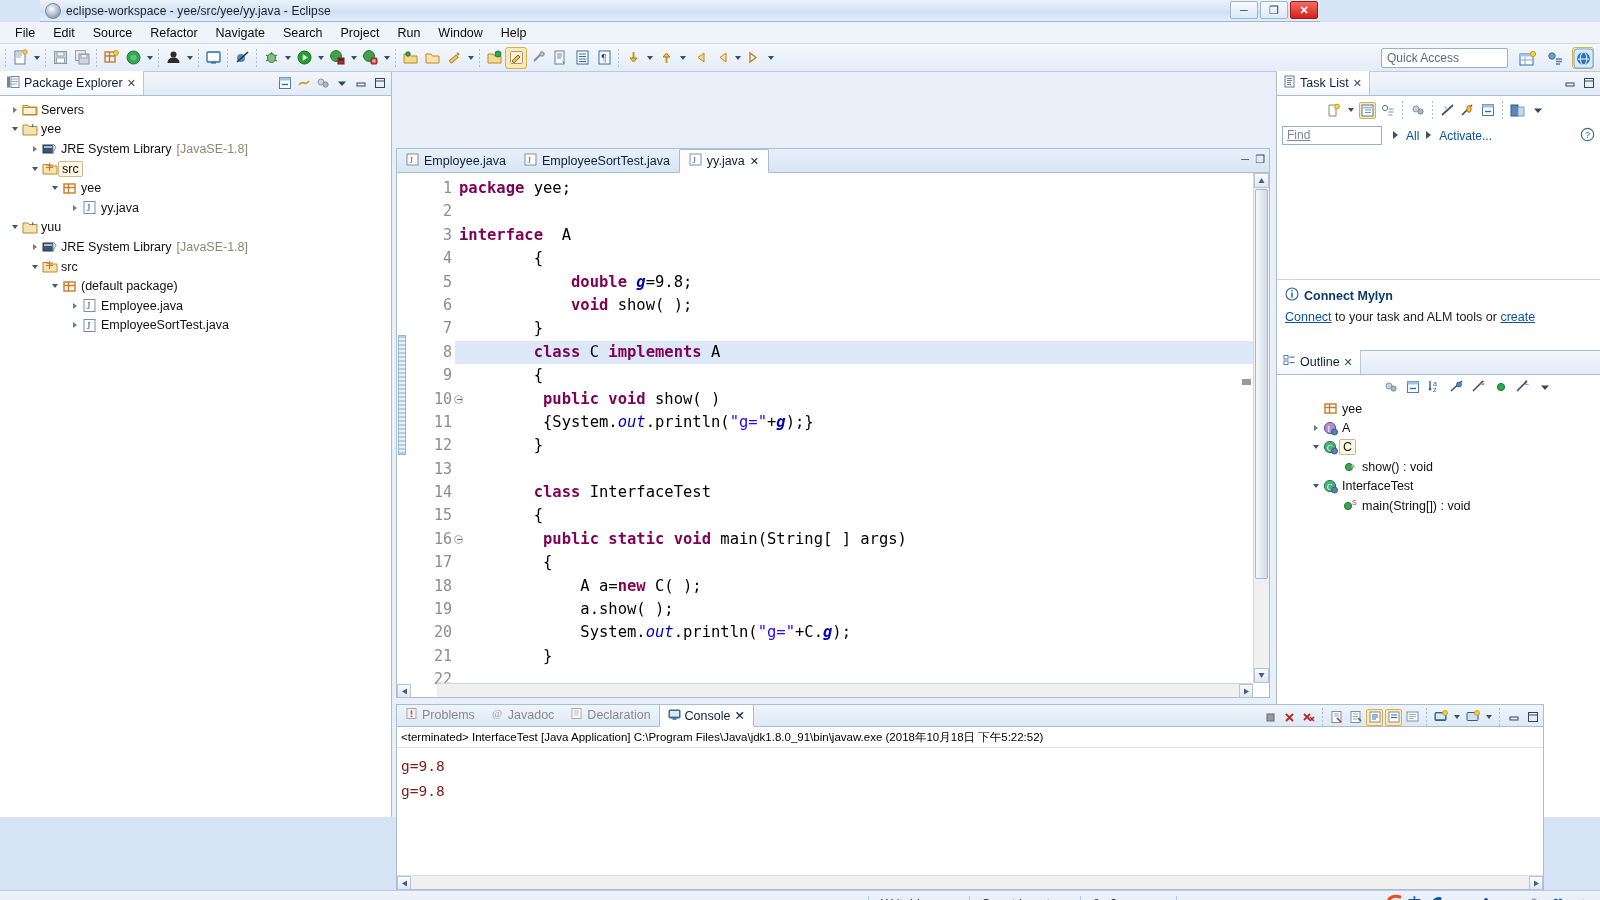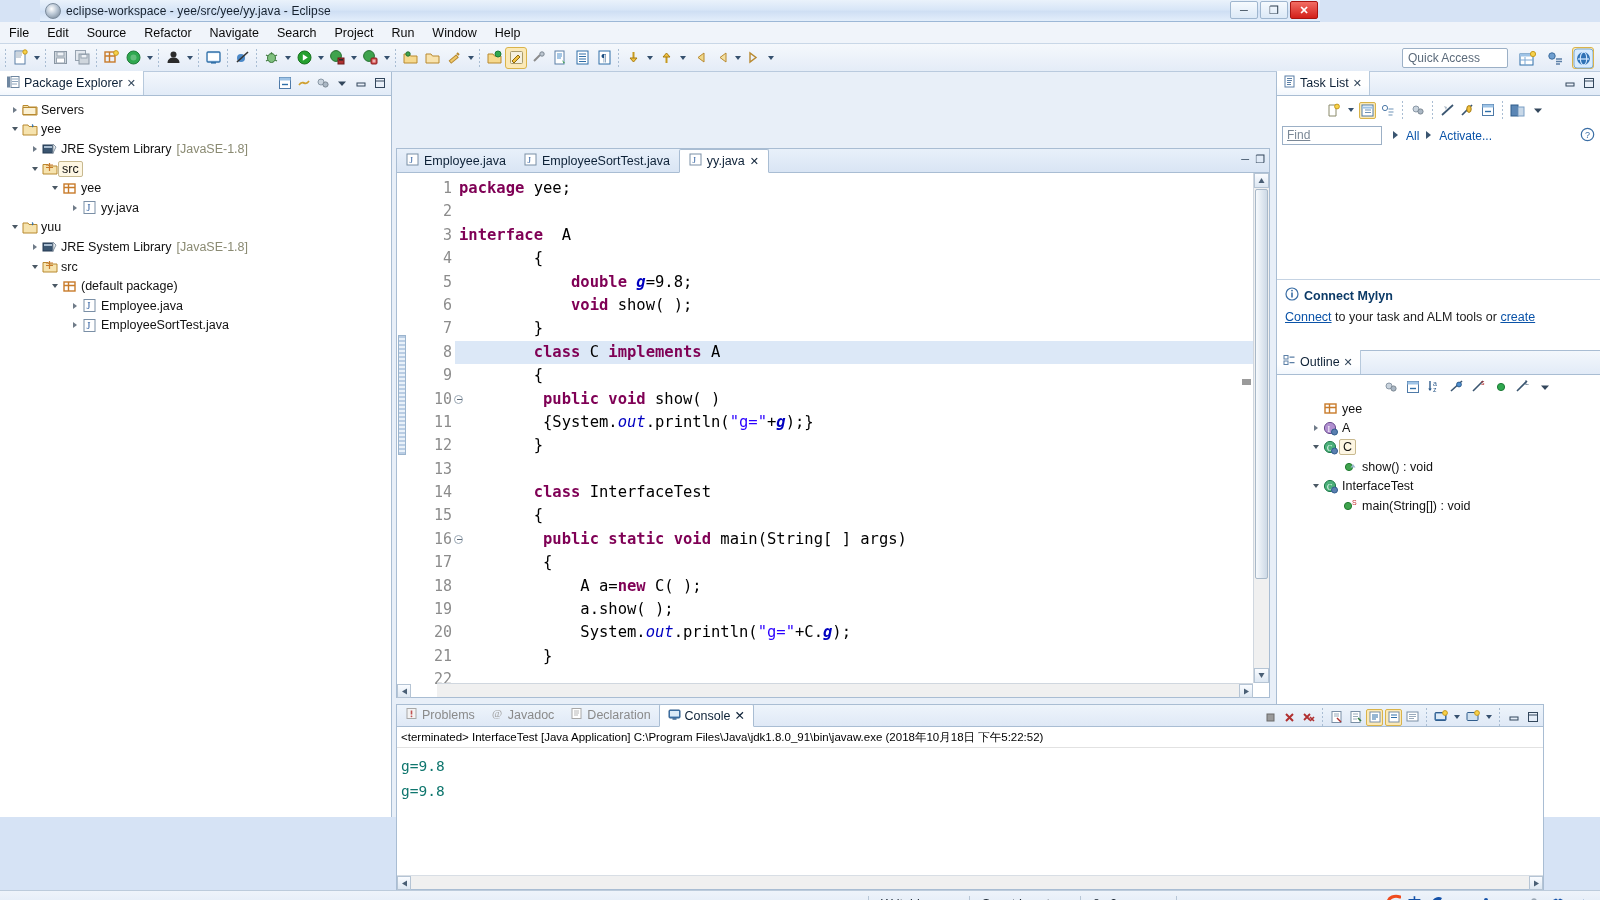--- a/index.html
+++ b/index.html
@@ -32,21 +32,21 @@
     font-size:11px;color:#2b3b4b;
   }
   .winbtn.close{
     background:linear-gradient(to bottom,#f26d63,#d3201a);
     border-color:#a81612;color:#fff;font-weight:bold;
   }
 
   
   #menubar{
     height:22px;background:#f0f4fa;border-bottom:1px solid #c9d7e7;
-    display:flex;align-items:center;
+    display:flex;align-items:center;padding-left:6px;
   }
   .menu-item{
     padding:2px 9px;font-size:12.5px;color:#0a0a0a;cursor:default;
   }
 
   
   #toolbar{
     height:28px;
     background:linear-gradient(to bottom,#f5f8fc,#e4ecf7);
     border-bottom:1px solid #b9cade;
@@ -55,21 +55,21 @@
   .tb{ width:22px;height:22px;display:flex;align-items:center;justify-content:center;
        border-radius:3px; position:relative;}
   .tb svg{ display:block; }
   .tbsep{ width:1px;height:18px;margin:0 3px;
      background:repeating-linear-gradient(to bottom,#a9bdd3 0 2px,transparent 2px 4px);}
   .tbarrow{ width:11px;height:22px;display:flex;align-items:center;justify-content:center;}
   .tbarrow i{ border-left:3.5px solid transparent;border-right:3.5px solid transparent;
      border-top:4px solid #35506e;display:block;font-style:normal;}
   .tb.active{ background:#fbe9b7;border:1px solid #d9b34a;}
   #quickaccess{
-    position:absolute;right:92px;top:4px;width:106px;height:20px;
+    position:absolute;right:92px;top:4px;width:127px;height:20px;
     background:#fff;border:1px solid #9cb0c6;border-radius:2px;
     font-size:12px;color:#5b6a7a;padding:2px 5px;line-height:15px;
   }
 
   
   #workbench{ position:relative; width:1600px; height:745px; background:#e8eff8; }
 
   
   .view{ position:absolute; background:#fff; border:1px solid #a9bdd3; }
   .view-tabbar{
@@ -157,21 +157,21 @@
     height:22px;background:linear-gradient(to bottom,#eef4fb,#dfe9f6);
     display:flex;align-items:flex-end;border-bottom:1px solid #a9bdd3;position:relative;
   }
   .ctab{ height:22px;display:flex;align-items:center;gap:4px;padding:0 8px;font-size:12.5px;color:#8a8a8a;}
   .ctab.active{ color:#0d2137;background:#fff;border:1px solid #a9bdd3;border-bottom-color:#fff;
     height:23px;margin-bottom:-1px;border-radius:2px 2px 0 0;}
   #console-tools{ position:absolute;right:2px;top:1px;display:flex;align-items:center;gap:2px;}
   #console-head{ font-size:11.5px;color:#000;padding:3px 4px 2px 4px;
      border-bottom:1px solid #e2e2e2; white-space:nowrap;}
   #console-body{ padding:6px 4px;font-family:"DejaVu Sans Mono","Liberation Mono",monospace;
-     font-size:14.5px;color:#0f766e;line-height:25px;}
+     font-size:14.5px;color:#7f1d1d;line-height:25px;}
   #console-hscroll{position:absolute;left:0;right:0;bottom:0;height:14px;background:#f0f0f0;border-top:1px solid #d8dee5;}
 
   
   #statusbar{
     position:absolute;left:0;top:818px;width:1600px;height:26px;
     background:linear-gradient(to bottom,#eef3fa,#dce7f5);
     border-top:1px solid #bccbdb;display:flex;align-items:center;font-size:12.5px;color:#1a2530;
   }
   .sbcell{ padding:0 12px;height:26px;display:flex;align-items:center;}
   .sbdiv{ width:1px;height:16px;background:#b7c6d6;}

